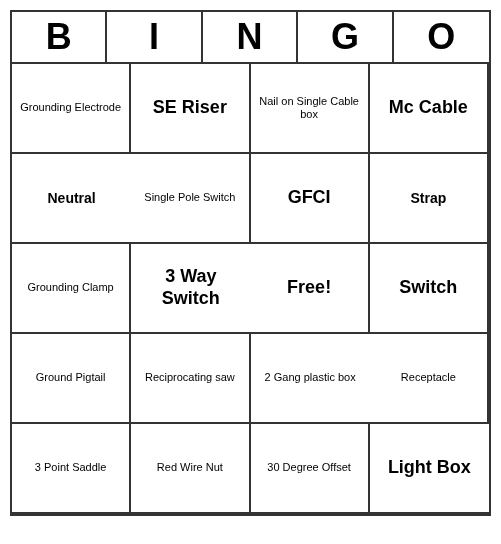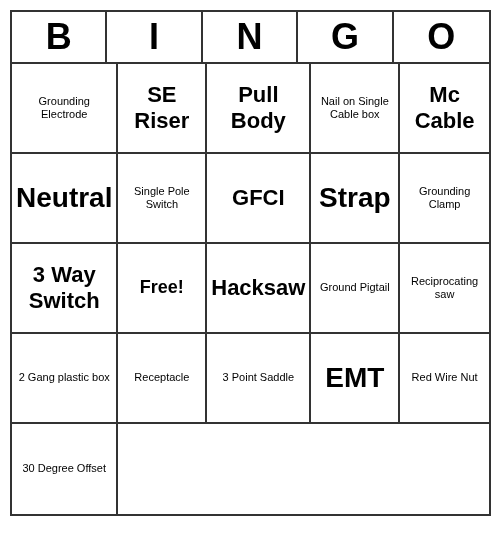--- a/index.html
+++ b/index.html
@@ -28,46 +28,46 @@
       font-size: 36px;
       font-weight: bold;
       padding: 4px 0;
       border-right: 2px solid #333;
     }
     .bingo-header-cell:last-child {
       border-right: none;
     }
     .bingo-grid {
       display: grid;
-      grid-template-columns: repeat(5, 1fr);
+      grid-template-columns: repeat(4, 1fr);
       grid-template-rows: repeat(5, 90px);
     }
     .bingo-cell {
       border-right: 2px solid #333;
       border-bottom: 2px solid #333;
       display: flex;
       align-items: center;
       justify-content: center;
       text-align: center;
       padding: 4px;
       font-size: 13px;
       line-height: 1.2;
     }
     .bingo-cell:nth-child(5n) {
       border-right: none;
     }
     .bingo-cell:nth-child(n+21) {
       border-bottom: none;
     }
     .bingo-cell.large {
-      font-size: 28px;
+      font-size: 14px;
       font-weight: bold;
     }
     .bingo-cell.medium {
-      font-size: 22px;
+      font-size: 18px;
       font-weight: bold;
     }
     .bingo-cell.small {
       font-size: 11px;
     }
     .bingo-cell.free {
       font-size: 18px;
       font-weight: bold;
     }
   </style>
@@ -78,33 +78,32 @@
   <div class="bingo-header">
   <div class="bingo-header-cell">B</div>
       <div class="bingo-header-cell">I</div>
       <div class="bingo-header-cell">N</div>
       <div class="bingo-header-cell">G</div>
       <div class="bingo-header-cell">O</div>
     </div>
   <div class="bingo-grid">
   <div class="bingo-cell small">Grounding Electrode</div>
       <div class="bingo-cell medium">SE Riser</div>
-      <div class="bingo-cell medium">Pull Body</div>
       <div class="bingo-cell small">Nail on Single Cable box</div>
       <div class="bingo-cell medium">Mc Cable</div>
       <div class="bingo-cell large">Neutral</div>
       <div class="bingo-cell small">Single Pole Switch</div>
       <div class="bingo-cell medium">GFCI</div>
       <div class="bingo-cell large">Strap</div>
       <div class="bingo-cell small">Grounding Clamp</div>
       <div class="bingo-cell medium">3 Way Switch</div>
       <div class="bingo-cell free">Free!</div>
-      <div class="bingo-cell medium">Hacksaw</div>
+      <div class="bingo-cell medium">Switch</div>
       <div class="bingo-cell small">Ground Pigtail</div>
       <div class="bingo-cell small">Reciprocating saw</div>
       <div class="bingo-cell small">2 Gang plastic box</div>
       <div class="bingo-cell small">Receptacle</div>
       <div class="bingo-cell small">3 Point Saddle</div>
-      <div class="bingo-cell large">EMT</div>
       <div class="bingo-cell small">Red Wire Nut</div>
       <div class="bingo-cell small">30 Degree Offset</div>
+      <div class="bingo-cell medium">Light Box</div>
     </div>
 </div>
 
 </body></html>

